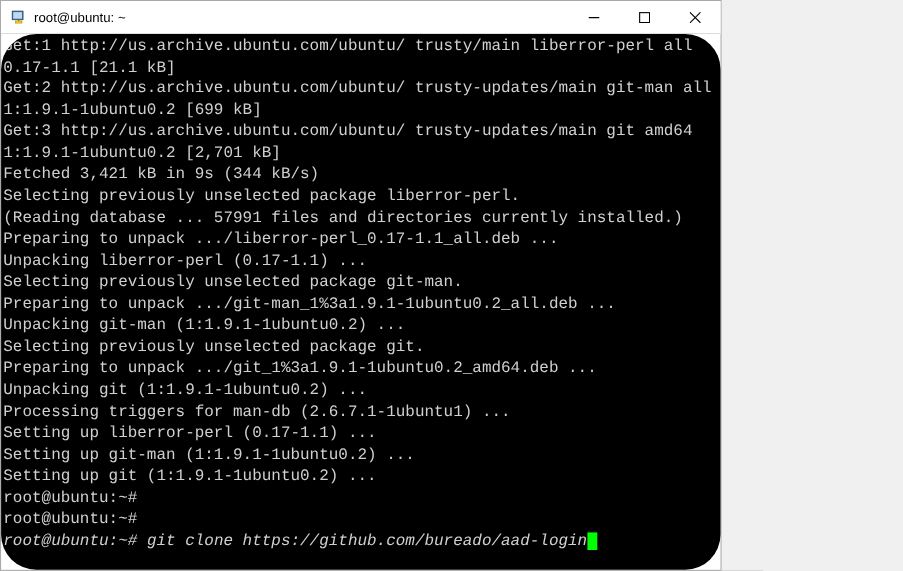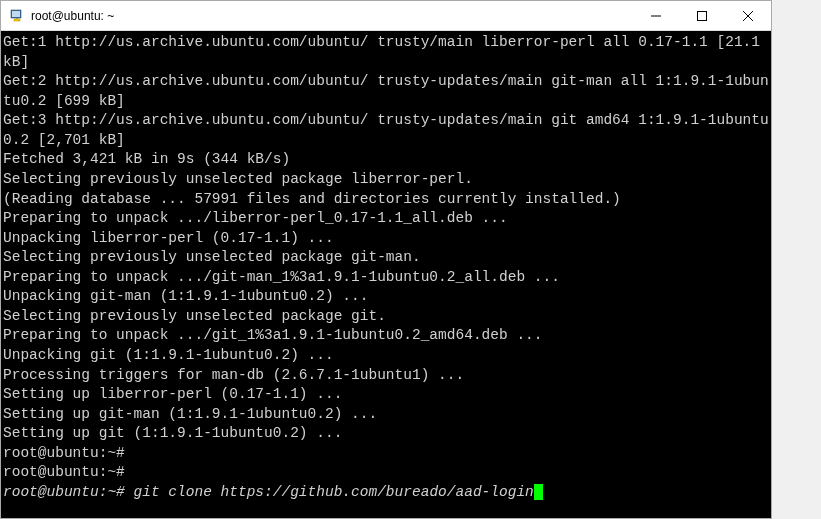--- a/index.html
+++ b/index.html
@@ -8,21 +8,21 @@
       box-sizing: border-box;
     }
     body {
       font-family: sans-serif;
       background: #f0f0f0;
       width: 821px;
       height: 519px;
       overflow: hidden;
     }
     .window {
-      width: 772px;
+      width: 656px;
       height: 519px;
       background: #fff;
       border: 1px solid #aaa;
       display: flex;
       flex-direction: column;
       justify-content: space-between;
     }
     .titlebar {
       height: 30px;
       background: #fff;
@@ -62,20 +62,21 @@
       flex: 1;
       background: #000;
       color: #d0d0d0;
       font-family: 'Courier New', Consolas, monospace;
       font-size: 14.5px;
       line-height: 1.35;
       padding: 2px 2px;
       overflow: hidden;
       white-space: pre-wrap;
       word-break: break-all;
+      border-radius: 32px;
     }
     .prompt-line {
       display: inline;
       font-style: italic;
     }
     .cursor {
       display: inline-block;
       width: 9px;
       height: 16px;
       background: #00ff00;

